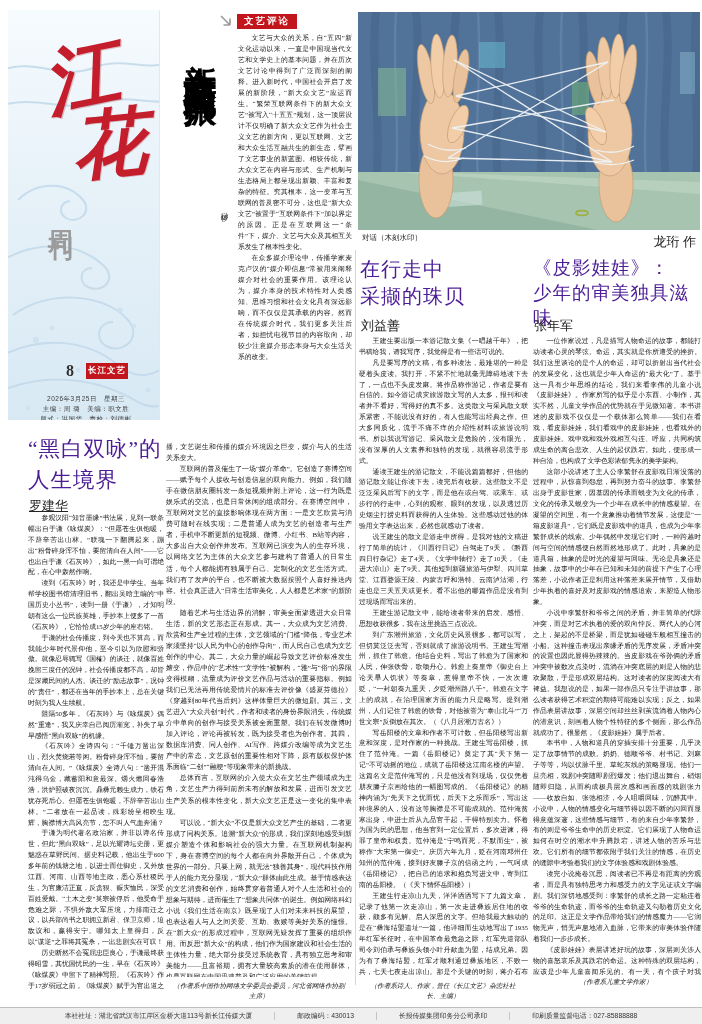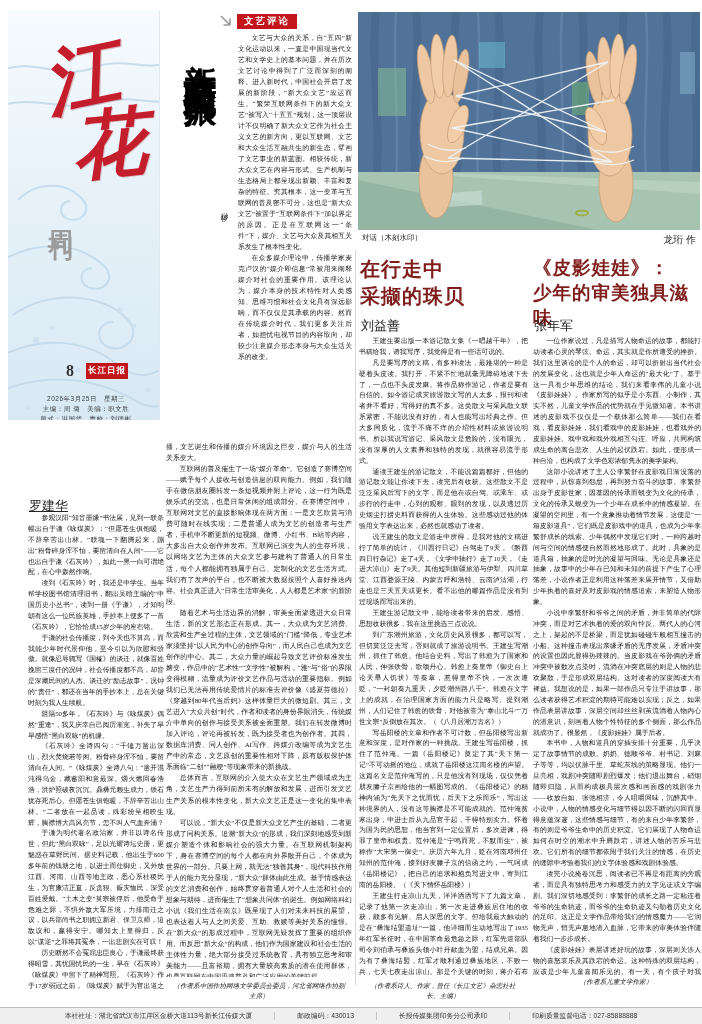--- a/index.html
+++ b/index.html
@@ -76,26 +76,26 @@
   #walk-bio { left:366px; top:981px; width:154px; }
   #shadow-bio { left:540px; top:977px; width:152px; }
 
   
   #artwork { position:absolute; left:358px; top:12px; width:342px; height:218px; }
   #art-caption-left {
     position:absolute; left:362px; top:233px; font-size:7.5px; color:#222;
     font-family:"Liberation Sans",sans-serif;
   }
   #art-caption-right {
-    position:absolute; right:6px; top:233px; font-size:10px; color:#222;
-    font-family:"Liberation Sans",sans-serif;
-  }
-
-  
-  .art-title { position:absolute; font-weight:700; color:#7f1d1d; line-height:1.35; font-size:20px; letter-spacing:1px; }
+    position:absolute; right:6px; top:233px; font-size:13px; color:#222;
+    font-family:"Liberation Sans",sans-serif;
+  }
+
+  
+  .art-title { position:absolute; font-weight:400; color:#4c1d95; line-height:1.35; font-size:20px; letter-spacing:1px; }
   #walk-title { left:360px; top:256px; width:170px; }
   #shadow-title { left:533px; top:256px; width:170px; font-size:18.5px; }
   .art-author { position:absolute; font-size:13px; color:#222; font-family:"Liberation Sans",sans-serif; }
   #walk-author { left:361px; top:317px; }
   #shadow-author { left:534px; top:317px;font-family:Liberation Serif, serif; }
   #walk-body { left:359px; top:336px; width:169px; height:643px; font-size:6.8px; line-height:1.6; }
   #shadow-body { left:533px; top:336px; width:168px; height:639px; font-size:6.8px; line-height:1.6; }
 
   
   #bw-title { left:28px; top:434px; width:140px; font-size:21.5px; line-height:1.45; }
@@ -136,21 +136,21 @@
         <circle cx="70" cy="360" r="2.6"></circle>
           <circle cx="20" cy="398" r="2.4"></circle>
         <circle cx="140" cy="380" r="2.6"></circle>
           <circle cx="96" cy="398" r="2.2"></circle>
       </g>
     </svg>
     <div class="brand-char" id="brand-1">江</div>
     <div class="brand-char" id="brand-2">花</div>
     <div id="weekly">周刊</div>
     <div id="page-no">8</div>
-    <div id="paper-logo">长江日报</div>
+    <div id="paper-logo">长江文艺</div>
     <div class="mast-info" id="mi1">2026年3月25日　星期三</div>
     <div class="mast-info" id="mi2">主编：周 璐　美编：职文胜</div>
     <div class="mast-info" id="mi3">版式：洪国华　责校：刘德彬</div>
   </div>
 
   <svg id="badge-arrow" width="15" height="15" viewBox="0 0 15 15">
     <path d="M2,2 L11,11 M11,11 L11,4.5 M11,11 L4.5,11" stroke="#9a9a9a" stroke-width="1.6" fill="none"></path>
   </svg>
   <div id="section-badge">文艺评论</div>
 
@@ -255,20 +255,21 @@
   <div class="body-col" id="shadow-body">
       <p>一位作家说过，凡是描写人物命运的故事，都能打动读者心灵的琴弦。命运，其实就是你所遭受的挫折。我们这里谈论的是个人的命运，却可以折射出当代社会的发展变化，这也就是少年人命运的“最大化”了。基于这一具有少年思维的结论，我们来看李伟的儿童小说《皮影娃娃》。作家所写的似乎是小东西、小制作，其实不然，儿童文学作品的优势就在于见微知著。本书讲述的皮影戏不仅仅是一个载体那么简单——我们在看戏，看皮影娃娃，我们看戏中的皮影娃娃，也看戏外的皮影娃娃。戏中戏和戏外戏相互勾连、呼应，共同构筑成生命的离合悲欢、人生的起伏跌宕。如此，便形成一种自洽，也构成了文学色彩浓郁隽永的美学架构。</p>
       <p>这部小说讲述了主人公李繁舒在皮影戏日渐没落的过程中，从惊喜到怨怠，再到努力奋斗的故事。李繁舒出身于皮影世家，因基因的传承而蜕变为文化的传承，文化的传承又蜕变为一个少年在成长中的情感凝望。在凝望的空间里，有一个意象推动着情节发展，这便是“一箱皮影道具”，它们既是皮影戏中的道具，也成为少年李繁舒成长的线索。少年偶然中发现它们时，一种跨越时间与空间的情感便自然而然地形成了。此时，具象的是道具箱，抽象的是时光的凝望与回味。无论是具象还是抽象，故事中的少年在已知和未知的前提下产生了心理落差，小说作者正是利用这种落差来展开情节，又借助少年执着的喜好及对皮影戏的情感追索，来塑造人物形象。</p>
       <p>小说中李繁舒和爷爷之间的矛盾，并非简单的代际冲突，而是对艺术执着的爱的双向悖反。两代人的心河之上，架起的不是桥梁，而是犹如碰碰车般相互撞击的小船。这种撞击表现出亲缘矛盾的无序发展，矛盾冲突的设置也因此显得热辣辣的。当皮影戏在爷孙俩的矛盾冲突中被数次点染时，流淌在冲突底层的则是人物的悲欢聚散，于是形成双层结构。这对读者的深度阅读大有裨益。我想说的是，如果一部作品只专注于讲故事，那么读者获得艺术积淀的期待可能难以实现；反之，如果作品表层讲故事，深层空间却丝丝剥茧流淌着人物内心的潜意识，刻画着人物个性特征的多个侧面，那么作品就成功了。很显然，《皮影娃娃》属于后者。</p>
       <p>本书中，人物和道具的穿插安排十分重要，几乎决定了故事情节的成败。奶奶、德顺爷爷、村书记、刘麻子等等，均以伏脉千里、草蛇灰线的策略显现。他们一旦亮相，戏剧冲突随即剧烈爆发；他们退出舞台，硝烟随即归隐，从而构成极具层次感和画面感的戏剧张力——收放自如、张弛相济，令人咀嚼回味，沉醉其中。小说中，人物的情感变化与细节得以因不断的闪回而显得意蕴深邃，这些情感与细节，有的来自少年李繁舒，有的则是爷爷生命中的历史积淀。它们展现了人物命运如何在时空的潮水中升腾跌宕，讲述人物的苦乐与悲欢。它们所有的细节都依附于我们关注的情感，在历史的缝隙中考验着我们的文字体验感和戏剧体验感。</p>
       <p>读完小说掩卷沉思，阅读者已不再是有距离的旁观者，而是具有独特思考力和感受力的文字见证或文字编剧。我们深切地感受到：李繁舒的成长之路一定粘连着爷爷的生命轨迹，而爷爷的生命轨迹又勾勒着历史文化的足印。这正是文学作品带给我们的情感魔力——它润物无声，悄无声息地潜入血脉，它带来的审美体验伴随着我们一步步成长。</p>
       <p>《皮影娃娃》表层讲述好玩的故事，深层则关涉人物的喜怒哀乐及其跌宕的命运。这种特殊的双层结构，应该是少年儿童喜闻乐见的。有一天，有个孩子对我说：他们并不是为了如何规范地成长才去聆受教益，而是为了好玩进入故事空间，当他们出来时，发现自己长大了，内心世界也拥有了厚重的积淀。他问，这正是儿童成长的小秘密吗？被挤压的四面八方均有回音。想必，你也制造了回音，你一定希望早些进入故事空间，和李繁舒握手吧。哈，我都猜到了。</p>
     </div>
   <div class="bio" id="shadow-bio">（作者系儿童文学作家）</div>
 
+  <div class="art-title" id="bw-title">“黑白双咏”的<br>人生境界</div>
   <div class="art-author" id="bw-author">罗建华</div>
   <div class="body-col" id="bw-body">
       <p>参观汉阳“知音墨缘”书法展，见到一联条幅出自于谦《咏煤炭》：“但愿苍生俱饱暖，不辞辛苦出山林。”联魂一下翻腾起来，蹦出“粉骨碎身浑不怕，要留清白在人间”——它也出自于谦《石灰吟》，如此一黑一白可谓绝配，在心中轰然作响。</p>
       <p>读到《石灰吟》时，我还是中学生。当年帮学校图书馆清理旧书，翻出吴晗主编的“中国历史小丛书”，读到一册《于谦》，才知明朝有这么一位民族英雄，手抄本上便多了一首《石灰吟》，它恰恰成15岁少年的座右铭。</p>
       <p>于谦的社会传播度，到今天也不算高，而我能少年时代景仰他，至今引以为欣慰和骄傲。就像忍辱辄写《国榷》的谈迁，就像百姓挽留三度任的况钟，社会传播度都不高，却皆是深藏民间的人杰。谈迁的“励志故事”，况钟的“责任”，都还在当年的手抄本上，总在关键时刻为我人生续航。</p>
       <p>阻隔50多年，《石灰吟》与《咏煤炭》偶然“重逢”，我又庆幸自己阅历渐宽，补失了早早感悟“黑白双咏”的机缘。</p>
       <p>《石灰吟》全诗四句：“千锤万凿出深山，烈火焚烧若等闲。粉骨碎身浑不怕，要留清白在人间。”《咏煤炭》全诗八句：“凿开混沌得乌金，藏蓄阳和意最深。爝火燃回春浩浩，洪炉照破夜沉沉。鼎彝元赖生成力，铁石犹存死后心。但愿苍生俱饱暖，不辞辛苦出山林。”二者放在一起品读，殊彩纷呈相映生辉，胸襟博大高风亮节，怎不叫人气血奔涌？</p>
       <p>于谦为明代著名政治家，并非以诗名传世，但此“黑白双咏”，足以光耀诗坛史册，更魅惑在草野民间。据史料记载，他出生于600多年前的钱塘之地，以进士而仕御史，又外放江西、河南、山西等地主政，悉心系社稷民生，为官廉洁正直，反贪狠、赈灾恤民，深受百姓爱戴。“土木之变”英宗被俘后，他受命于危难之际，不惧外敌大军压境，力排南迁之议，以兵部尚书之职拥立新君、保卫京师，迫敌议和，赢得安宁。哪知太上皇得归，反以“谋逆”之罪将其冤杀，一出悲剧实在可叹！</p>
       <p>历史断然不会冤屈忠臣良心，于谦最终获得昭雪，其忧国忧民的一生，早在《石灰吟》《咏煤炭》中留下了精神写照。《石灰吟》作于17岁弱冠之前，《咏煤炭》赋于为官出道之初，少年壮志、壮年胸襟，寄托于两种藏之深山的俗物——石灰、煤炭。此二者虽不出自同穴，却是一样品性非凡，于“千锤万凿”“烈火焚烧”、于“夜沉沉”之中释放“春浩浩”，展现“不辞辛苦”“粉骨碎身”的大义大节。</p>
     </div>

